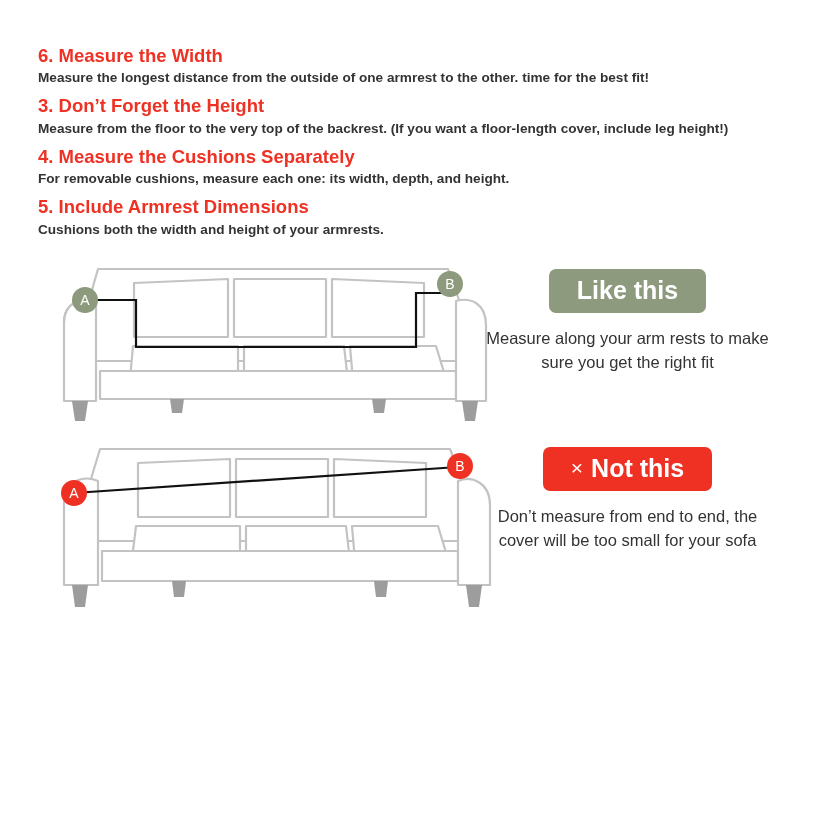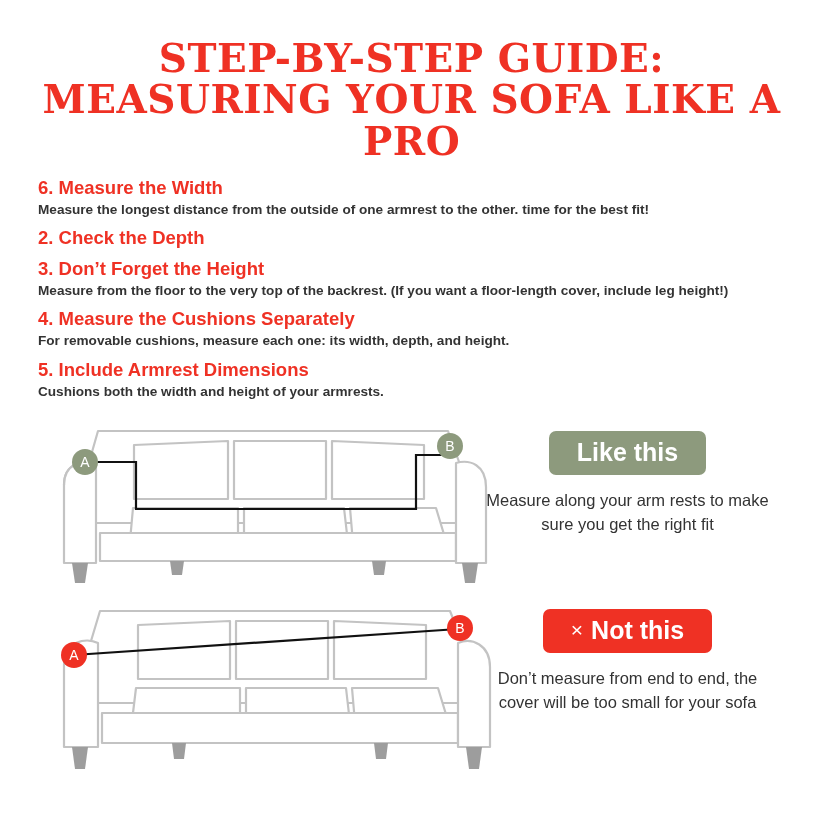--- a/index.html
+++ b/index.html
@@ -106,34 +106,29 @@
     font-size: 16.5px;
     line-height: 1.45;
     color: #333333;
   }
 </style>
 </head>
 <body>
 
 <div class="page">
 
-  <div class="title-block">
-    <div class="title-line title-line-1">Step-by-Step Guide:</div>
-    <div class="title-line title-line-2">Measuring Your Sofa Like a Pro</div>
-  </div>
 
   <div class="steps">
 
     <div class="step">
       <p class="step-head">6. Measure the Width</p>
       <p class="step-body">Measure the longest distance from the outside of one armrest to the other. time for the best fit!</p>
     </div>
 
     <div class="step">
-      <p class="step-head">2. Check the Depth</p>
     </div>
 
     <div class="step">
       <p class="step-head">3.  Don’t Forget the Height</p>
       <p class="step-body">Measure from the floor to the very top of the backrest. (If you want a floor-length cover, include leg height!)</p>
     </div>
 
     <div class="step">
       <p class="step-head">4. Measure the Cushions Separately</p>
       <p class="step-body">For removable cushions, measure each one: its width, depth, and height.</p>

